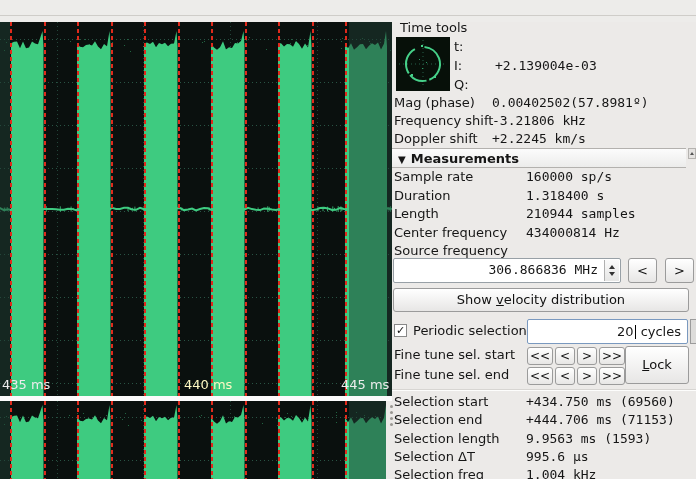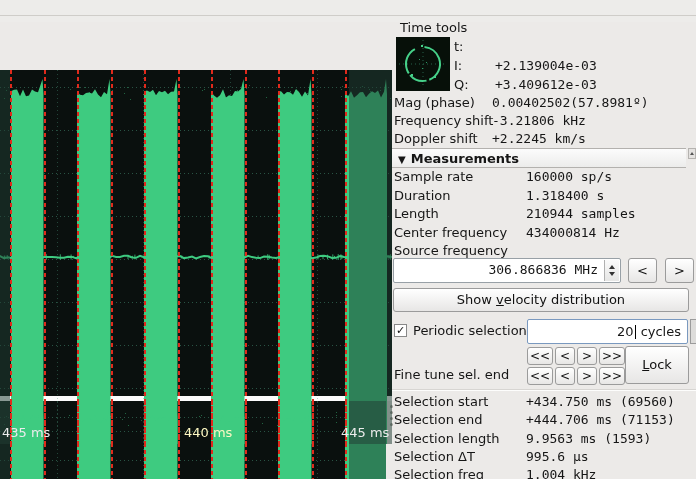--- a/index.html
+++ b/index.html
@@ -5,21 +5,21 @@
   * { margin:0; padding:0; box-sizing:border-box; }
   body { background:#888; }
   .app { position:relative; width:696px; height:479px; background:#eceae8;
          font-family:"DejaVu Sans","Liberation Sans",sans-serif; font-size:13px;
          color:#161616; overflow:hidden; }
   .topbar { position:absolute; left:0; top:0; width:696px; height:22px; background:#edecea; }
   .topbar .tline { position:absolute; left:0; top:15px; width:696px; height:1px; background:#cfcdc9; }
 
   
   .wave { position:absolute; background:#0a100e; overflow:hidden; }
-  #wave-upper { left:0; top:22px; width:392px; height:374px;margin-top:48px; }
+  #wave-upper { left:0; top:22px; width:392px; height:374px; }
   .hdivider { position:absolute; left:0; top:396px; width:392px; height:5px; background:#fbfbfb; }
   #wave-lower { left:0; top:401px; width:386px; height:78px; }
   .gridh { position:absolute; left:0; right:0; height:1px; z-index:1;
            background-image:repeating-linear-gradient(90deg, rgba(72,150,122,.5) 0 1px, transparent 1px 4px); }
   .gridv { position:absolute; top:0; bottom:0; width:1px; z-index:1;
            background-image:repeating-linear-gradient(180deg, rgba(72,150,122,.4) 0 1px, transparent 1px 4px); }
   .wavesvg { position:absolute; left:0; top:0; z-index:2; }
   .redline { position:absolute; top:0; bottom:0; width:2px; z-index:5;
              background-image:repeating-linear-gradient(180deg, #e02a1c 0 4px, transparent 4px 7px); }
   .shade { position:absolute; top:0; bottom:0; background:rgba(33,62,51,.52); z-index:4; }
@@ -341,21 +341,20 @@
 
     <div class="row tiq" style="top:22px">
       <span class="lbl">t:</span>
     </div>
     <div class="row tiq" style="top:41px">
       <span class="lbl">I:</span>
       <span class="val">+2.139004e-03</span>
     </div>
     <div class="row tiq" style="top:60px">
       <span class="lbl">Q:</span>
-      <span class="val">+3.409612e-03</span>
     </div>
 
     <div class="row m100" style="top:78px">
       <span class="lbl">Mag (phase)</span>
       <span class="val">0.00402502(57.8981º)</span>
     </div>
     <div class="row m100" style="top:96px">
       <span class="lbl">Frequency shift</span>
       <span class="val">-3.21806 kHz</span>
     </div>
@@ -408,20 +407,21 @@
       <span>✓</span>
     </div>
     <div class="periodic-lbl">Periodic selection</div>
     <div class="inputbox cycles-input">
       <span>20</span>
         <span class="caret"></span>
         <span class="suffix">cycles</span>
     </div>
     <div class="spin-sliver"></div>
 
+    <div class="ft-lbl1">Fine tune sel. start</div>
     <div class="ft-btns" style="top:330px">
       <div class="btn w26">&lt;&lt;</div>
       <div class="btn w20">&lt;</div>
       <div class="btn w20">&gt;</div>
       <div class="btn w26">&gt;&gt;</div>
     </div>
     <div class="ft-lbl2">Fine tune sel. end</div>
     <div class="ft-btns" style="top:350px">
       <div class="btn w26">&lt;&lt;</div>
       <div class="btn w20">&lt;</div>

